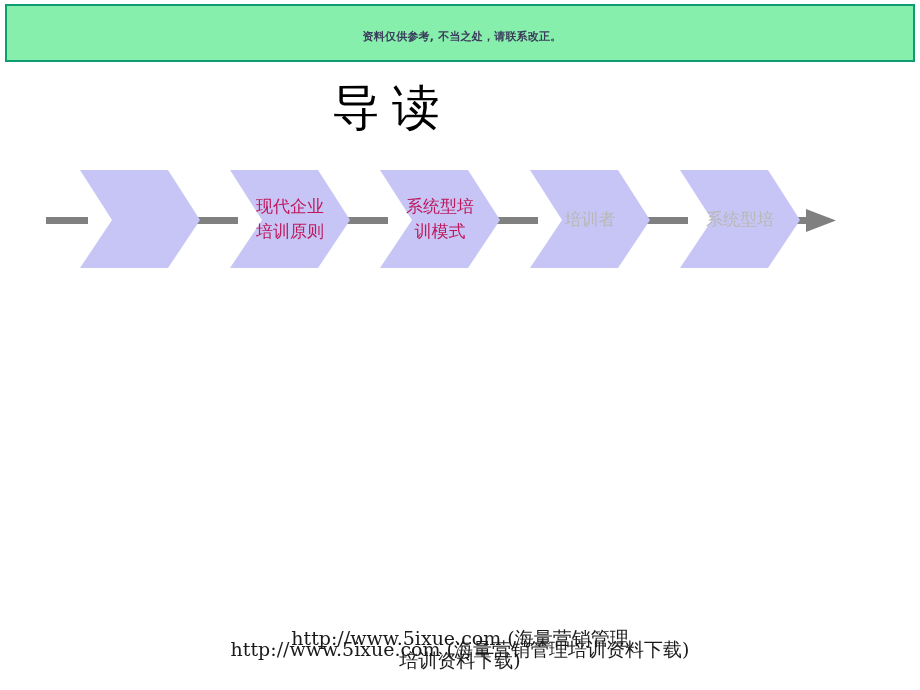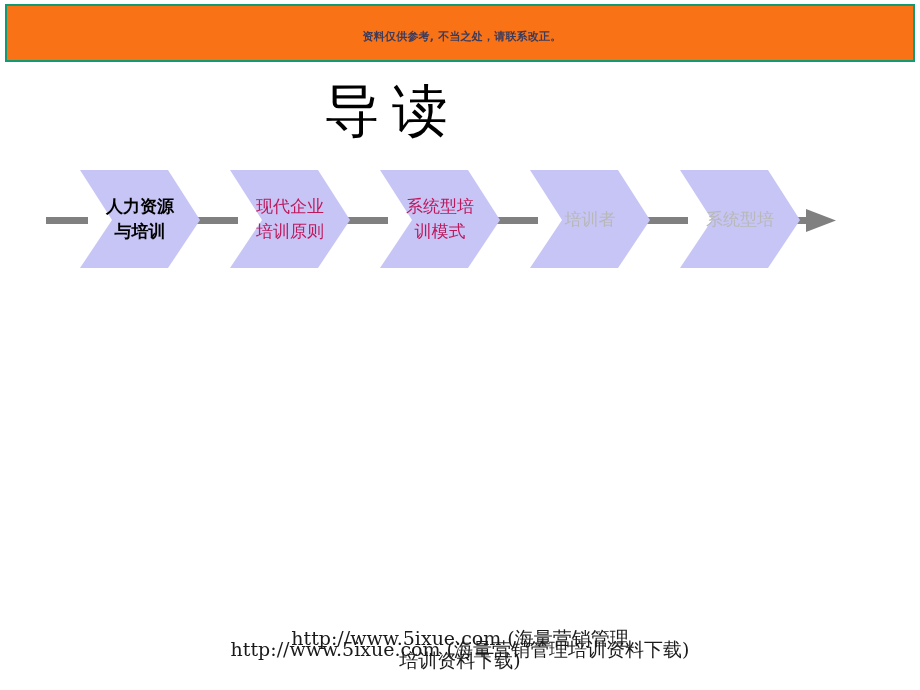--- a/index.html
+++ b/index.html
@@ -17,21 +17,21 @@
 
   
   .notice-box {
     position: absolute;
     left: 5px;
     top: 4px;
     width: 910px;
     height: 58px;
     box-sizing: border-box;
     border: 2px solid #0f9c73;
-    background: #f97316;
+    background: #86efac;
   }
   .notice-text {
     position: absolute;
     left: 0;
     top: 0;
     width: 910px;
     text-align: center;
     margin-top: 23px;
     font-family: "DejaVu Sans", "Liberation Sans", sans-serif;
     font-size: 11px;
@@ -42,21 +42,21 @@
   }
 
   
   .slide-title {
     position: absolute;
     left: 0;
     top: 82px;
     width: 772px;
     text-align: center;
     font-family: "DejaVu Serif", "Liberation Serif", serif;
-    font-size: 56px;
+    font-size: 48px;
     font-weight: 400;
     color: #000000;
     letter-spacing: 12px;
     text-indent: 12px;
     line-height: 1.05;
   }
 
   
   .flow {
     position: absolute;
@@ -143,22 +143,20 @@
 
     <polygon points="380,20 468,20 500,70 468,118 380,118 412,70" fill="#c7c5f5"></polygon>
 
     <polygon points="530,20 618,20 650,70 618,118 530,118 562,70" fill="#c7c5f5"></polygon>
 
     <polygon points="680,20 768,20 800,70 768,118 680,118 712,70" fill="#c7c5f5"></polygon>
 
     <polygon points="806,59 806,82 836,70.5" fill="#808080"></polygon>
   </svg>
 
-  <div class="chev-label active" style="left:80px; top:44px;">人力资源
-与培训</div>
 
   <div class="chev-label dim" style="left:230px; top:44px;">现代企业
 培训原则</div>
 
   <div class="chev-label dim-regular" style="left:530px; top:57px;">培训者</div>
 
   <div class="chev-label dim" style="left:380px; top:44px;">系统型培
 训模式</div>
 
   <div class="chev-label dim-regular" style="left:680px; top:57px;">系统型培</div>

